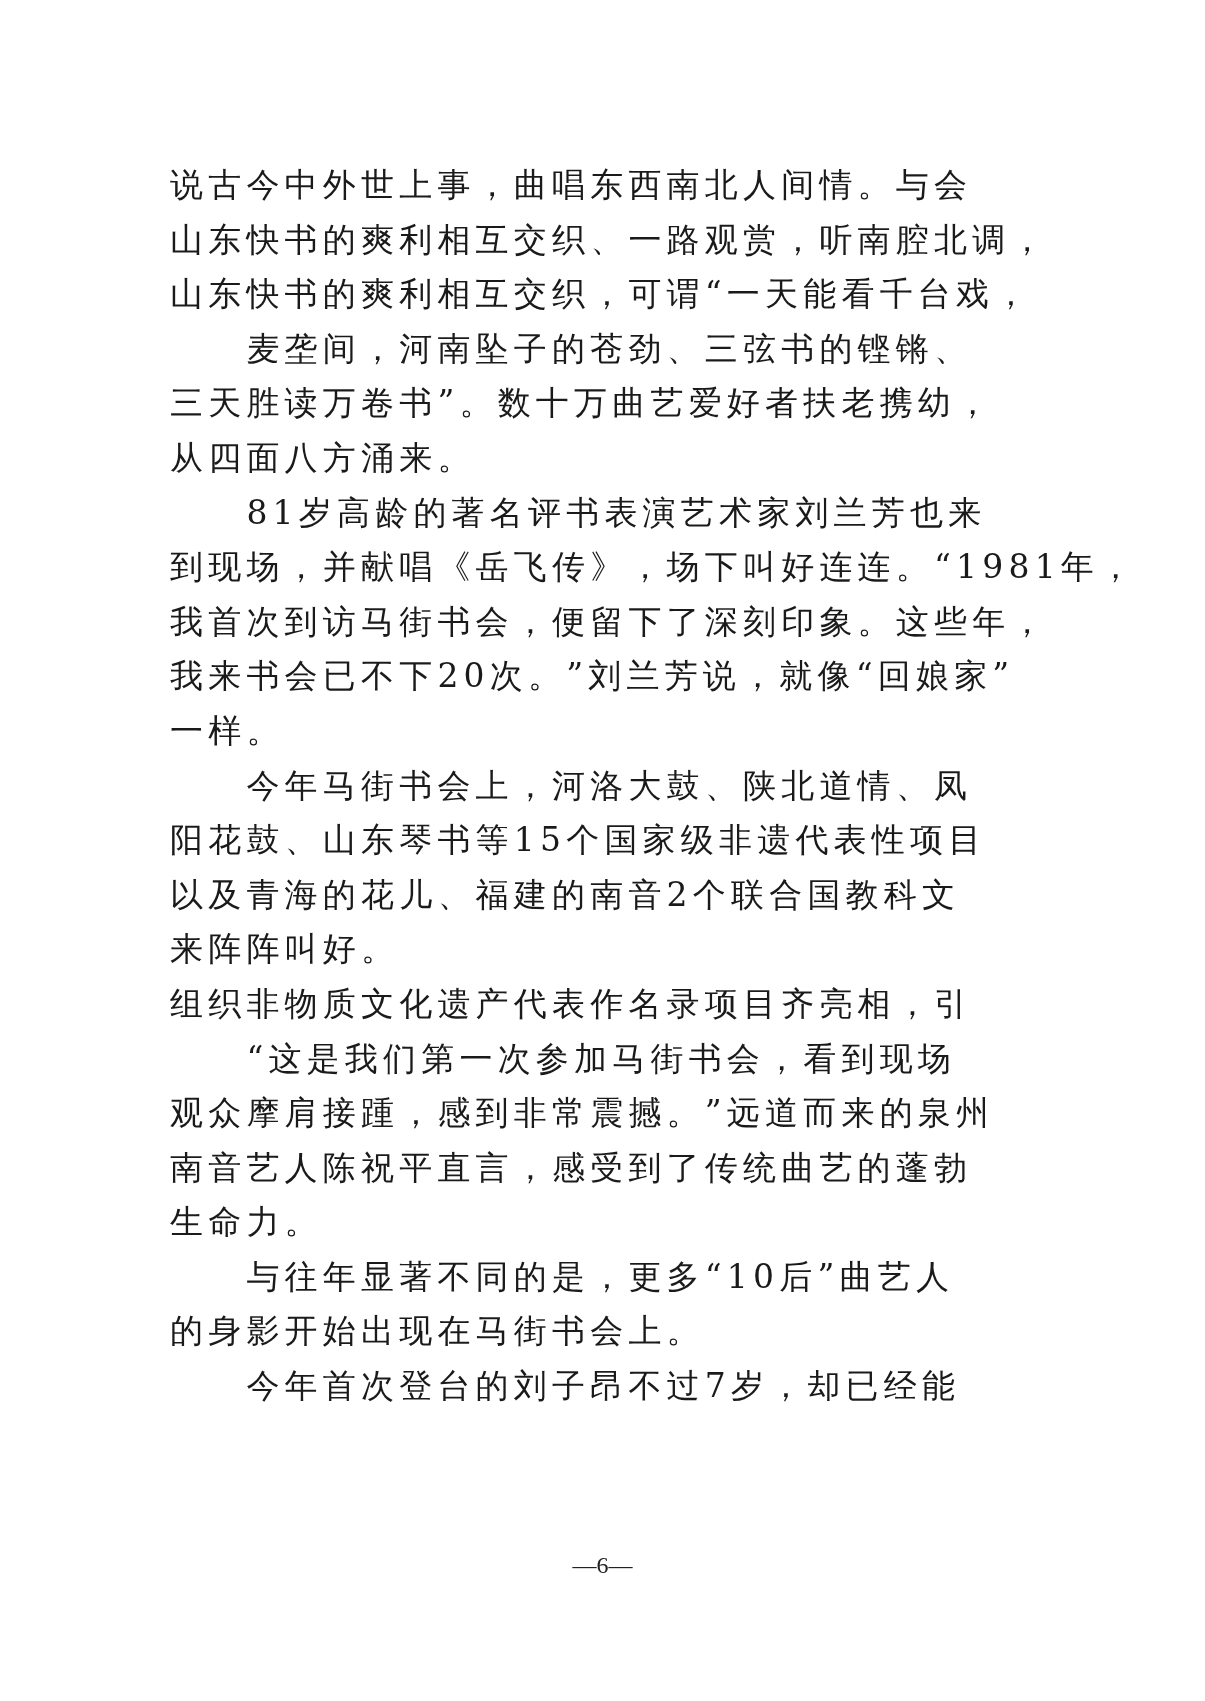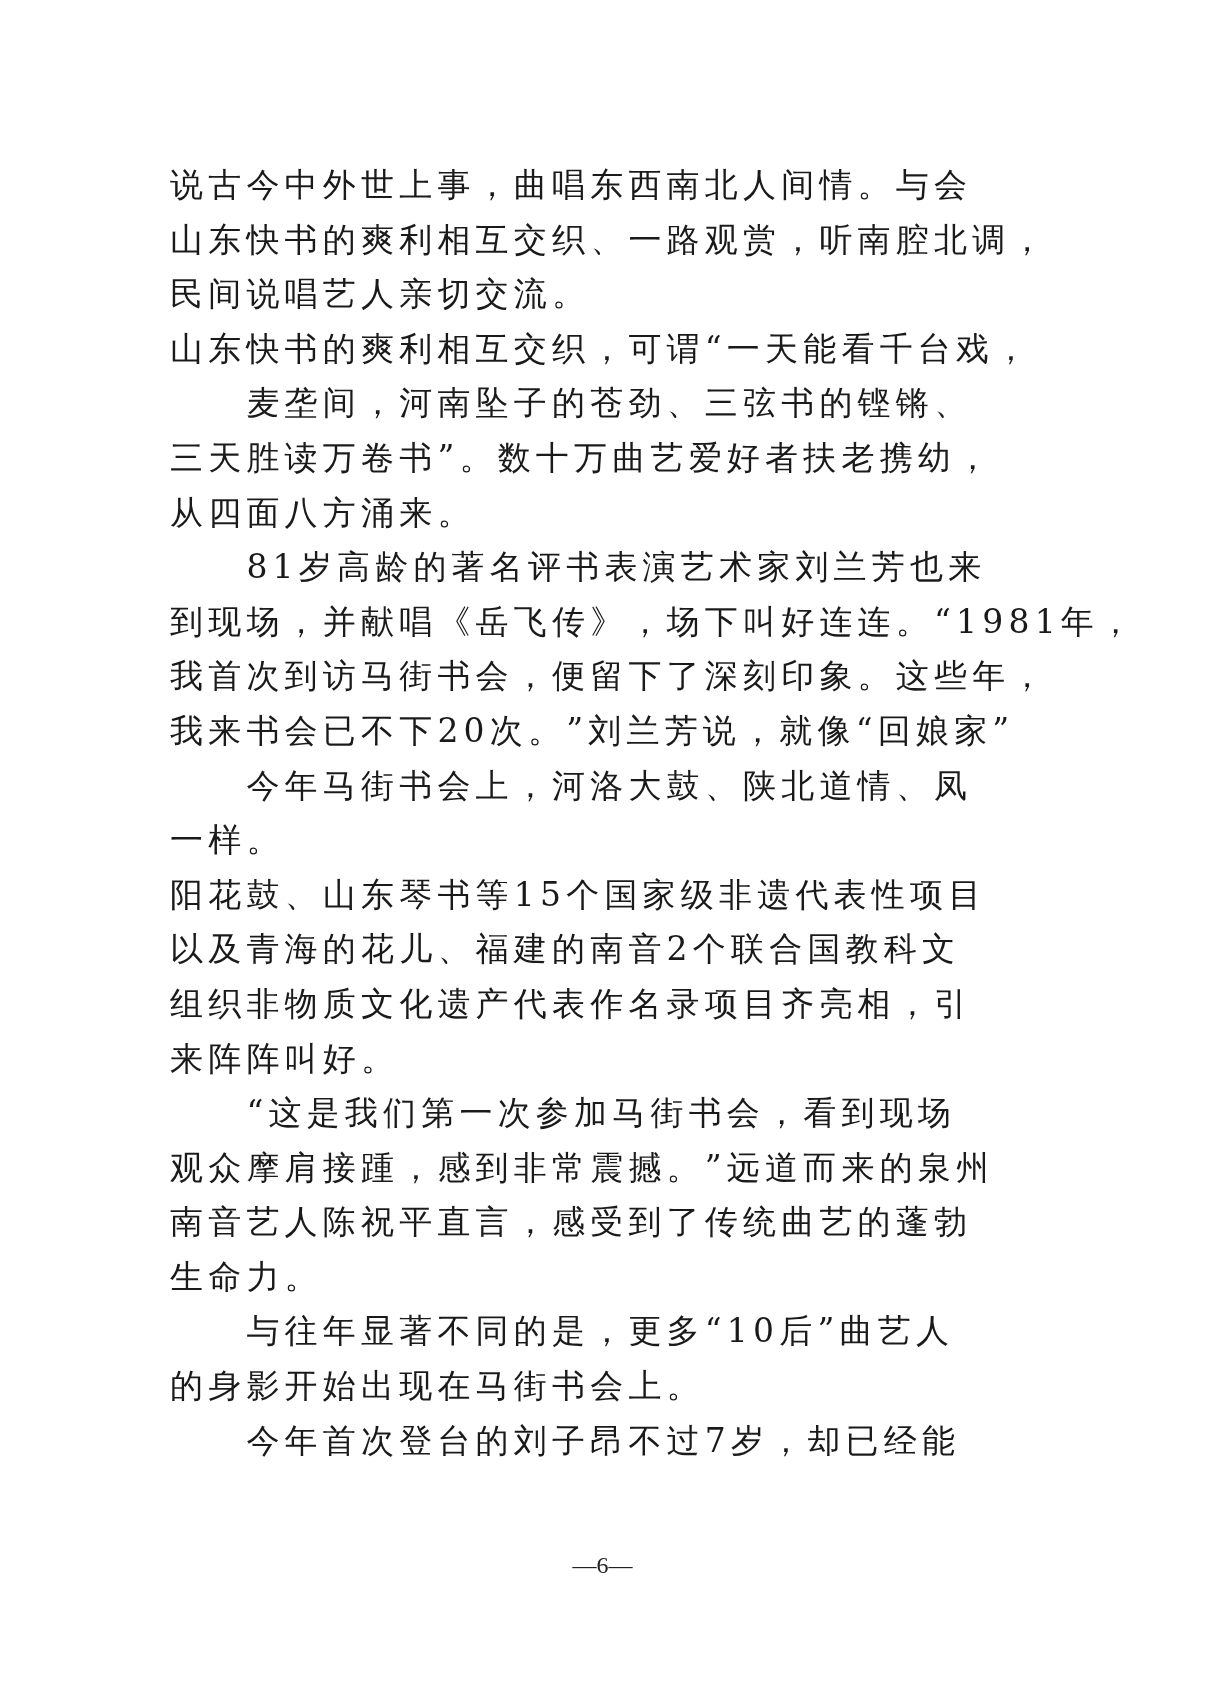--- a/index.html
+++ b/index.html
@@ -17,35 +17,34 @@
     font-family: "Liberation Serif", "DejaVu Serif", serif; font-size: 24px; color: #222;
   }
 </style>
 </head>
 <body>
 
 <div class="page">
   <div class="text-block">
     <div class="line">说古今中外世上事，曲唱东西南北人间情。与会</div>
     <div class="line">山东快书的爽利相互交织、一路观赏，听南腔北调，</div>
-    <div class="line">民间说唱艺人亲切交流。</div>
     <div class="line">山东快书的爽利相互交织，可谓“一天能看千台戏，</div>
     <div class="line">　　麦垄间，河南坠子的苍劲、三弦书的铿锵、</div>
     <div class="line">三天胜读万卷书”。数十万曲艺爱好者扶老携幼，</div>
     <div class="line">从四面八方涌来。</div>
     <div class="line">　　81岁高龄的著名评书表演艺术家刘兰芳也来</div>
     <div class="line">到现场，并献唱《岳飞传》，场下叫好连连。“1981年，</div>
     <div class="line">我首次到访马街书会，便留下了深刻印象。这些年，</div>
     <div class="line">我来书会已不下20次。”刘兰芳说，就像“回娘家”</div>
+    <div class="line">一样。</div>
     <div class="line">　　今年马街书会上，河洛大鼓、陕北道情、凤</div>
-    <div class="line">一样。</div>
     <div class="line">阳花鼓、山东琴书等15个国家级非遗代表性项目</div>
     <div class="line">以及青海的花儿、福建的南音2个联合国教科文</div>
+    <div class="line">来阵阵叫好。</div>
     <div class="line">组织非物质文化遗产代表作名录项目齐亮相，引</div>
-    <div class="line">来阵阵叫好。</div>
     <div class="line">　　“这是我们第一次参加马街书会，看到现场</div>
     <div class="line">观众摩肩接踵，感到非常震撼。”远道而来的泉州</div>
     <div class="line">南音艺人陈祝平直言，感受到了传统曲艺的蓬勃</div>
     <div class="line">生命力。</div>
     <div class="line">　　与往年显著不同的是，更多“10后”曲艺人</div>
     <div class="line">的身影开始出现在马街书会上。</div>
     <div class="line">　　今年首次登台的刘子昂不过7岁，却已经能</div>
   </div>
   <div class="page-number">—6—</div>
 </div>

